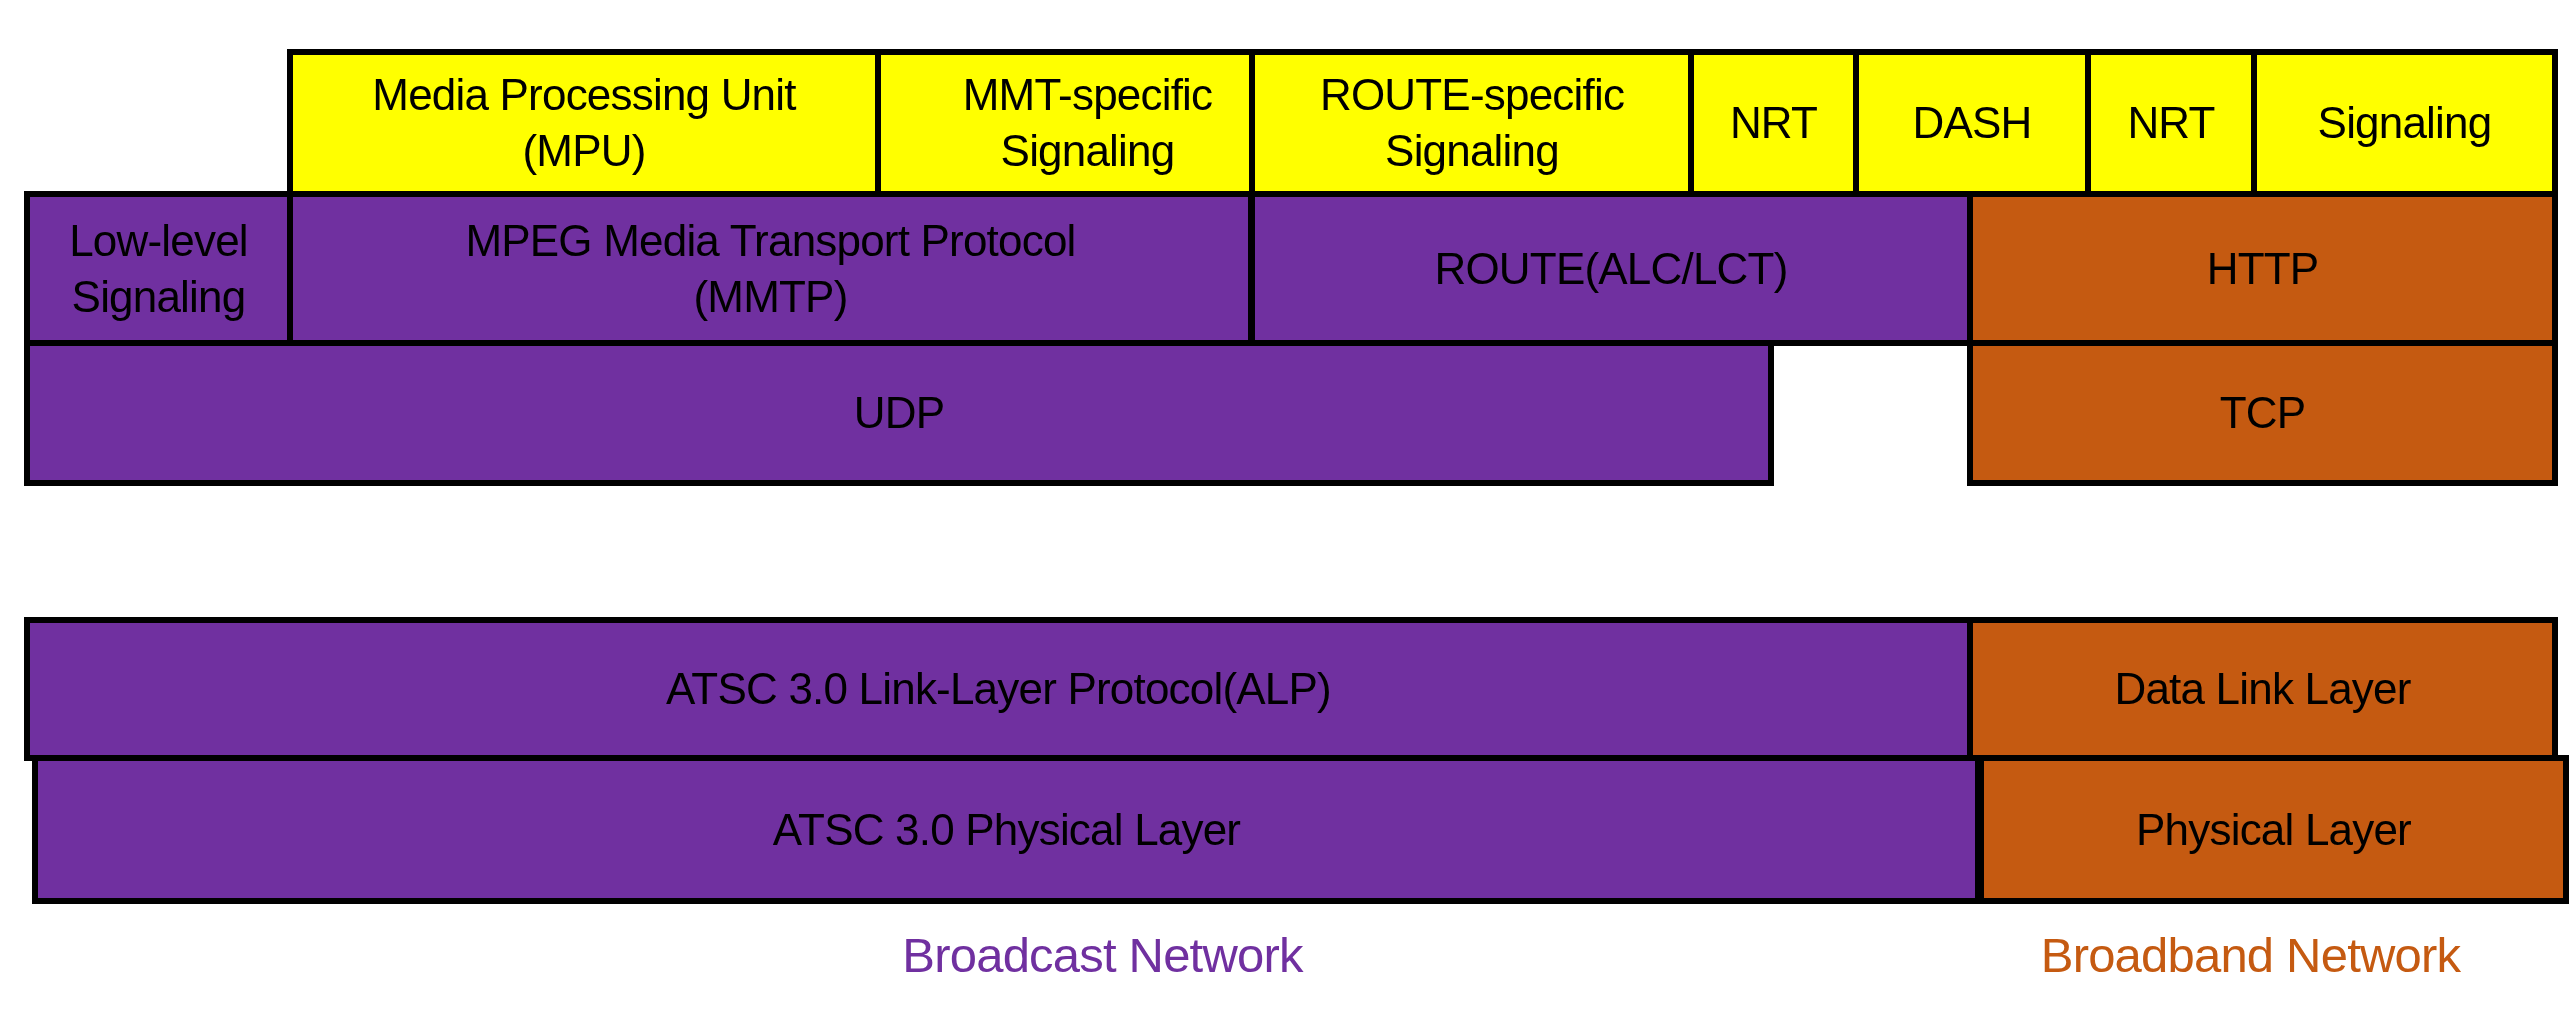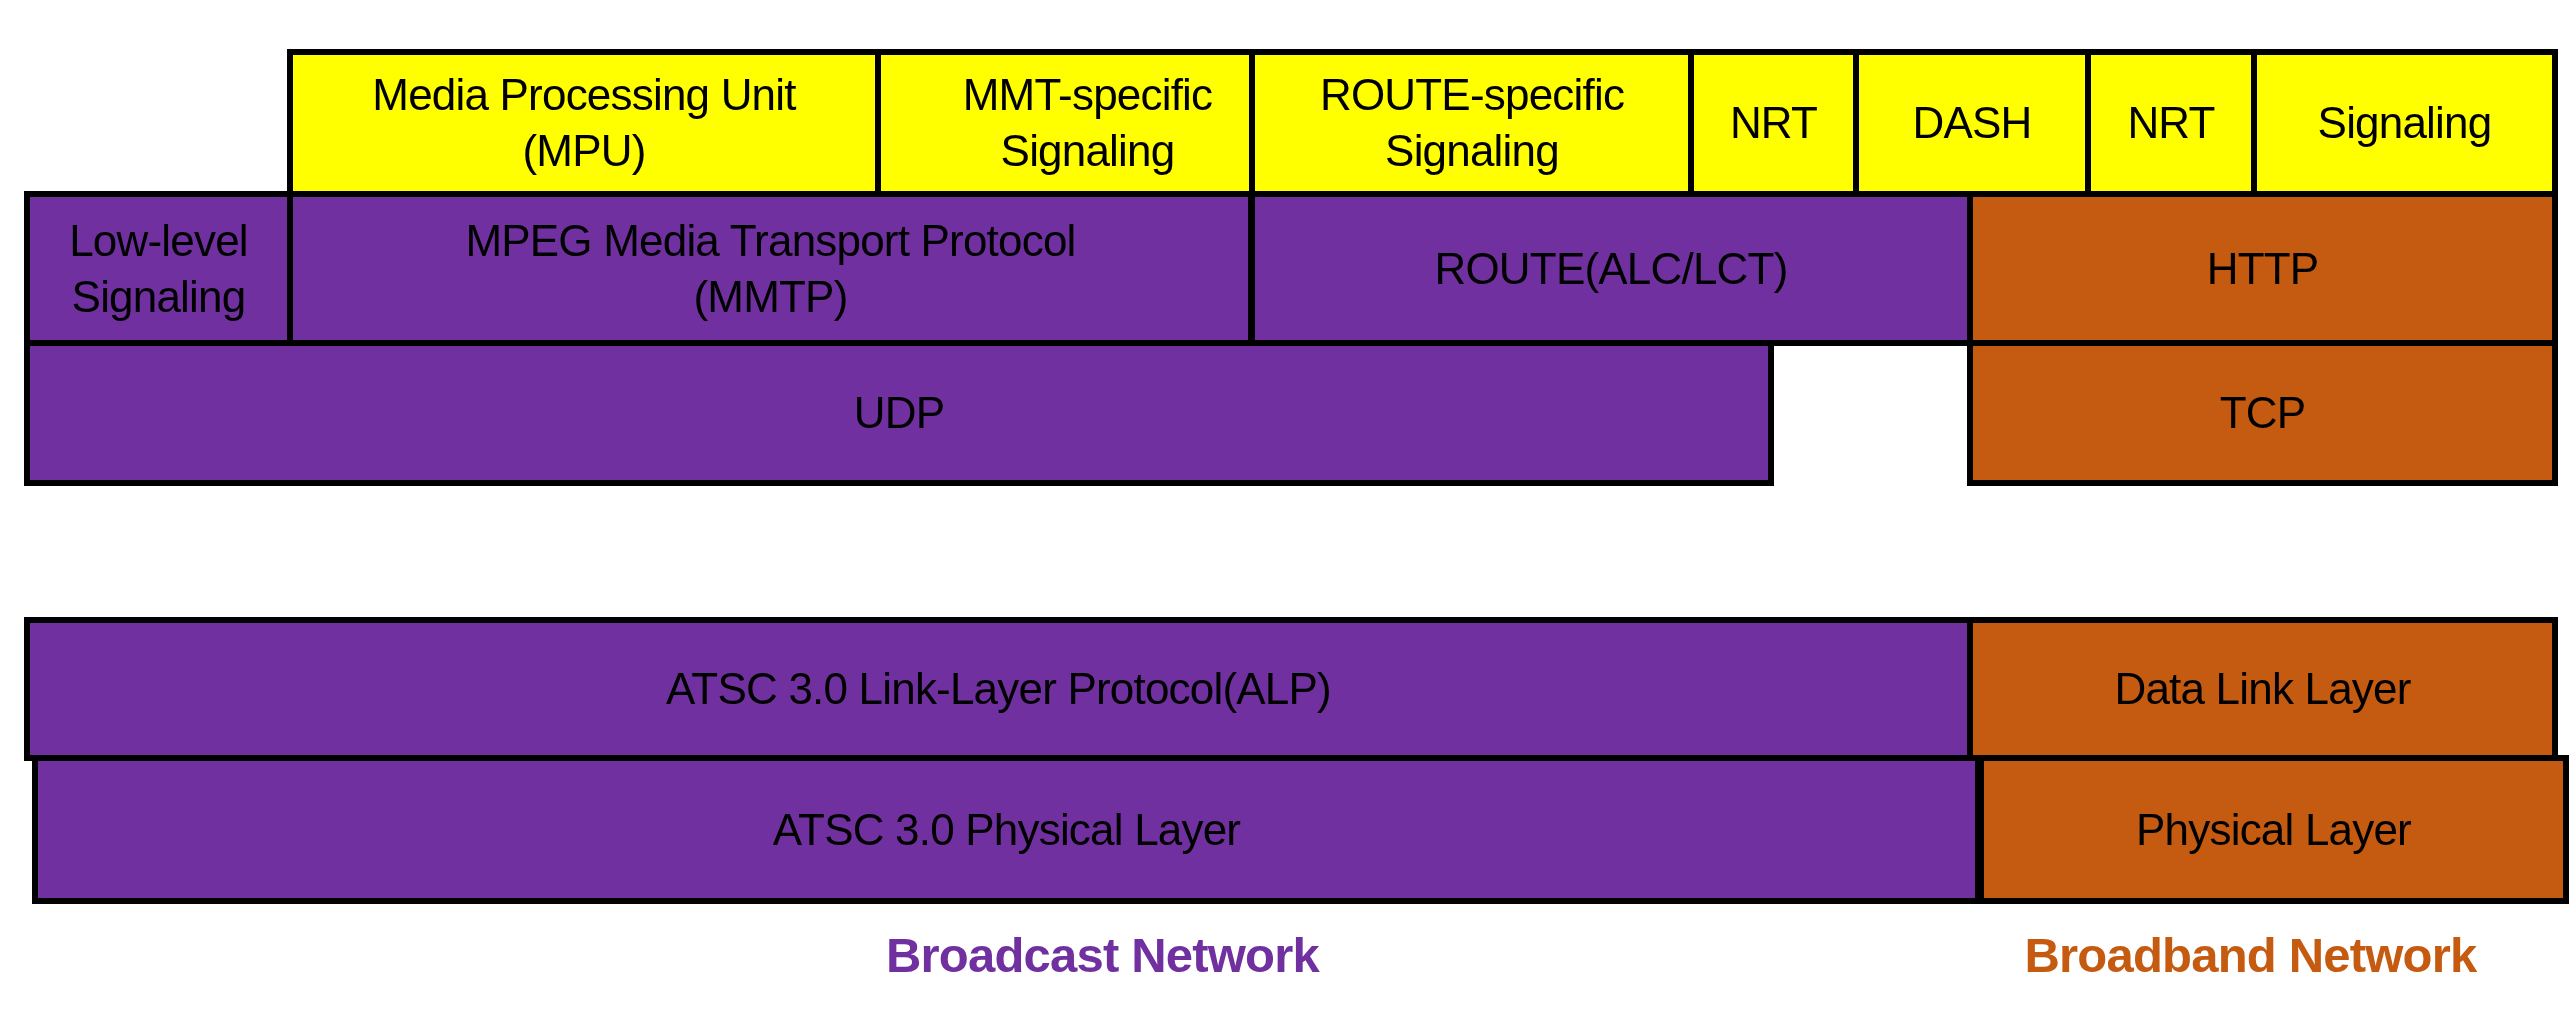--- a/index.html
+++ b/index.html
@@ -37,21 +37,21 @@
   .c-orange{background:var(--orange);}
   .c-blue{background:var(--blue);}
   .net-label{
     position:absolute;
     display:flex;
     align-items:center;
     justify-content:center;
     text-align:right;
     font-size:49px;
     letter-spacing:-0.8px;
-    font-weight:bold;
+    font-weight:normal;
   }
   .lbl-broadcast{color:var(--purple);}
   .lbl-broadband{color:var(--orange);}
 </style>
 </head>
 <body>
 
 <div class="canvas">
 
   <div class="cell c-yellow" style="left:287px;top:49px;width:594px;height:148px;">Media Processing Unit

